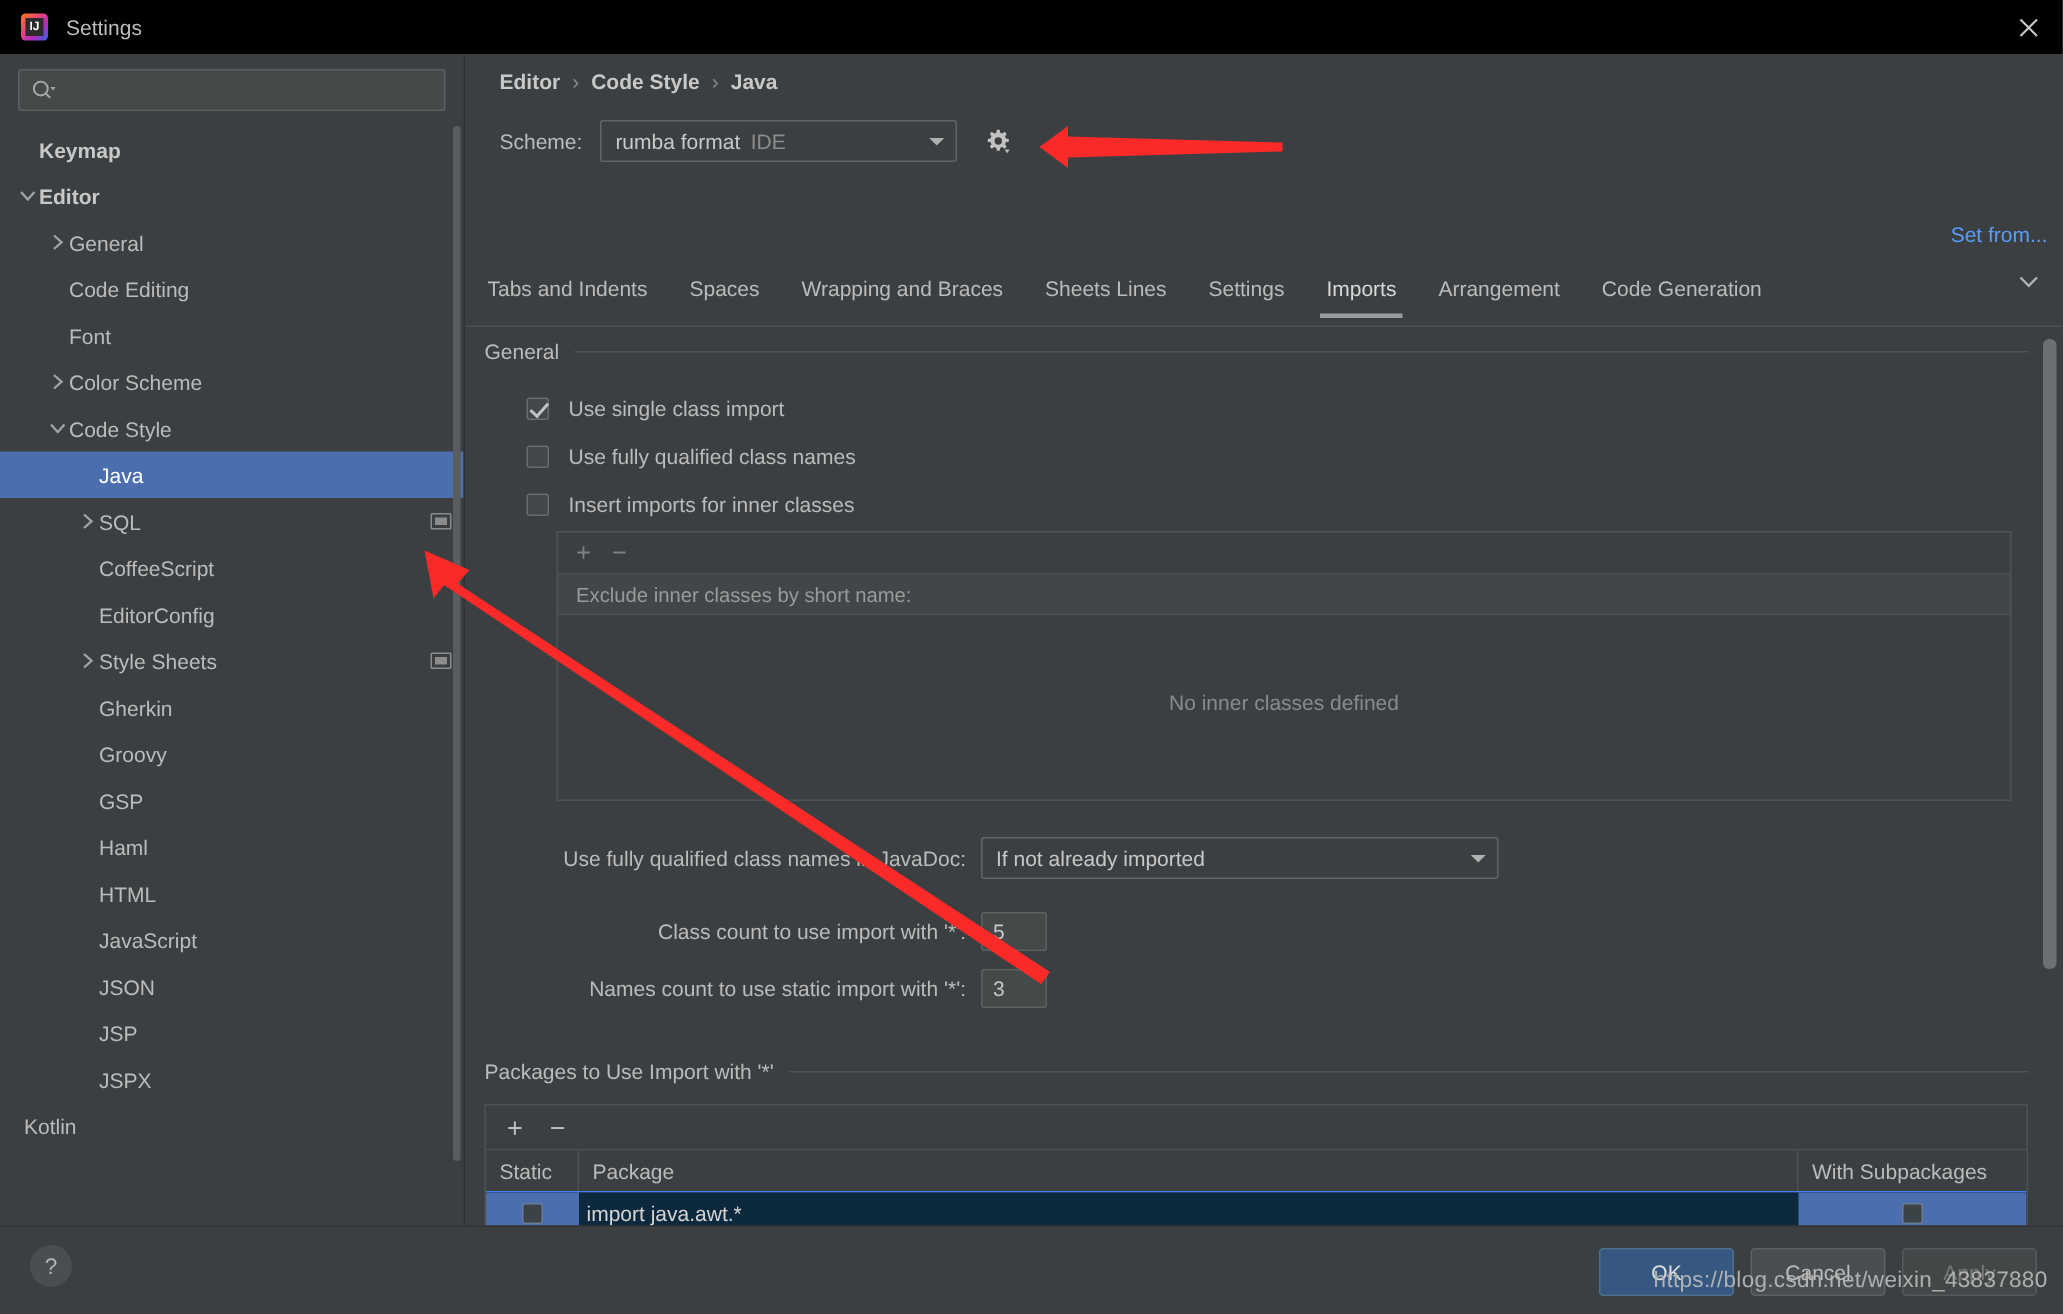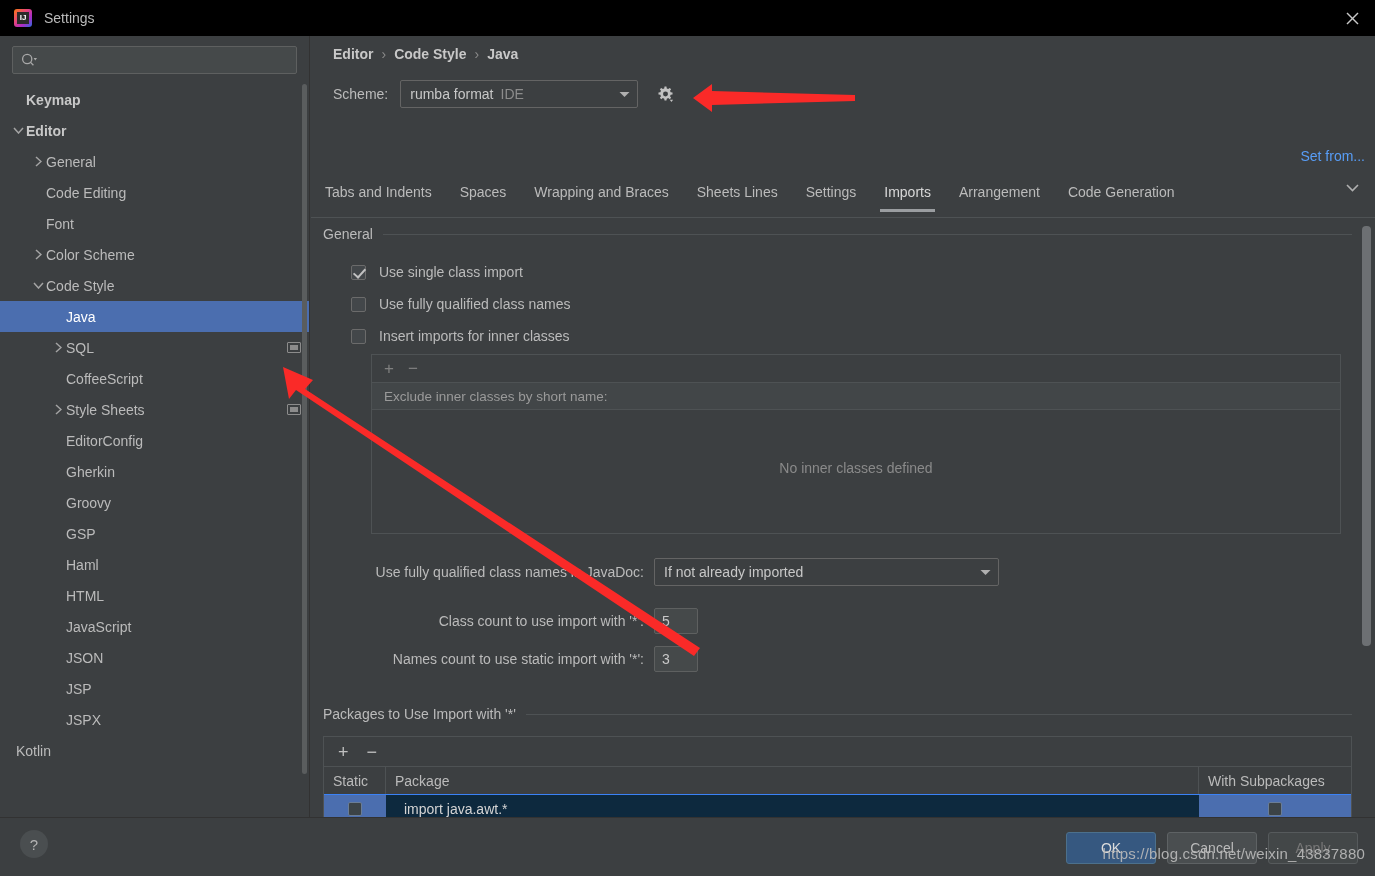--- a/index.html
+++ b/index.html
@@ -186,21 +186,21 @@
     color: #bbbbbb; font-size: 14px; display: flex; align-items: center; padding-left: 9px;
   }
   .col-static { width: 62px; border-right: 1px solid #4e5254; }
   .col-pkg { flex: 1; border-right: 1px solid #4e5254; }
   .col-sub { width: 152px; }
   .pkg-row { display: flex; height: 28px; align-items: stretch; }
   .pkg-row.selected { background: #0d293e; }
   .cell {
     display: flex; align-items: center; justify-content: center;
   }
-  .cell.pkgname { justify-content: flex-start; padding-left: 18px; color: #d4d4d4; font-size: 14px; }
+  .cell.pkgname { justify-content: flex-start; padding-left: 5px; color: #d4d4d4; font-size: 14px; }
   .pkg-row.selected .cell.static, .pkg-row.selected .cell.subpkg { background: #4b6eaf; }
   .cell.static { width: 62px; }
   .cell.subpkg { width: 152px; }
   .cell.pkgname { flex: 1; }
   .tbl-chk {
     width: 14px; height: 14px; border: 1px solid #6f6f6f; border-radius: 2px;
     background: #43474a;
   }
   .pkg-row.selected .tbl-chk { background: #3c4346; border-color: #6a7d96; }
 
@@ -323,31 +323,31 @@
             </svg>
           </span>
           <span class="label">SQL</span>
           <span class="badge-icon"></span>
         </div>
         <div class="tree-item" style="padding-left: 50px;">
           <span class="arrow"></span>
           <span class="label">CoffeeScript</span>
         </div>
         <div class="tree-item" style="padding-left: 50px;">
+          <span class="arrow"></span>
+          <span class="label">EditorConfig</span>
+        </div>
+        <div class="tree-item" style="padding-left: 50px;">
           <span class="arrow">
             <svg width="7" height="11" viewBox="0 0 7 11">
               <path d="M1 1 L6 5.5 L1 10" fill="none" stroke="#a4a4a4" stroke-width="1.5"></path>
             </svg>
           </span>
           <span class="label">Style Sheets</span>
           <span class="badge-icon"></span>
-        </div>
-        <div class="tree-item" style="padding-left: 50px;">
-          <span class="arrow"></span>
-          <span class="label">EditorConfig</span>
         </div>
         <div class="tree-item" style="padding-left: 50px;">
           <span class="arrow"></span>
           <span class="label">Gherkin</span>
         </div>
         <div class="tree-item" style="padding-left: 50px;">
           <span class="arrow"></span>
           <span class="label">Groovy</span>
         </div>
         <div class="tree-item" style="padding-left: 50px;">

